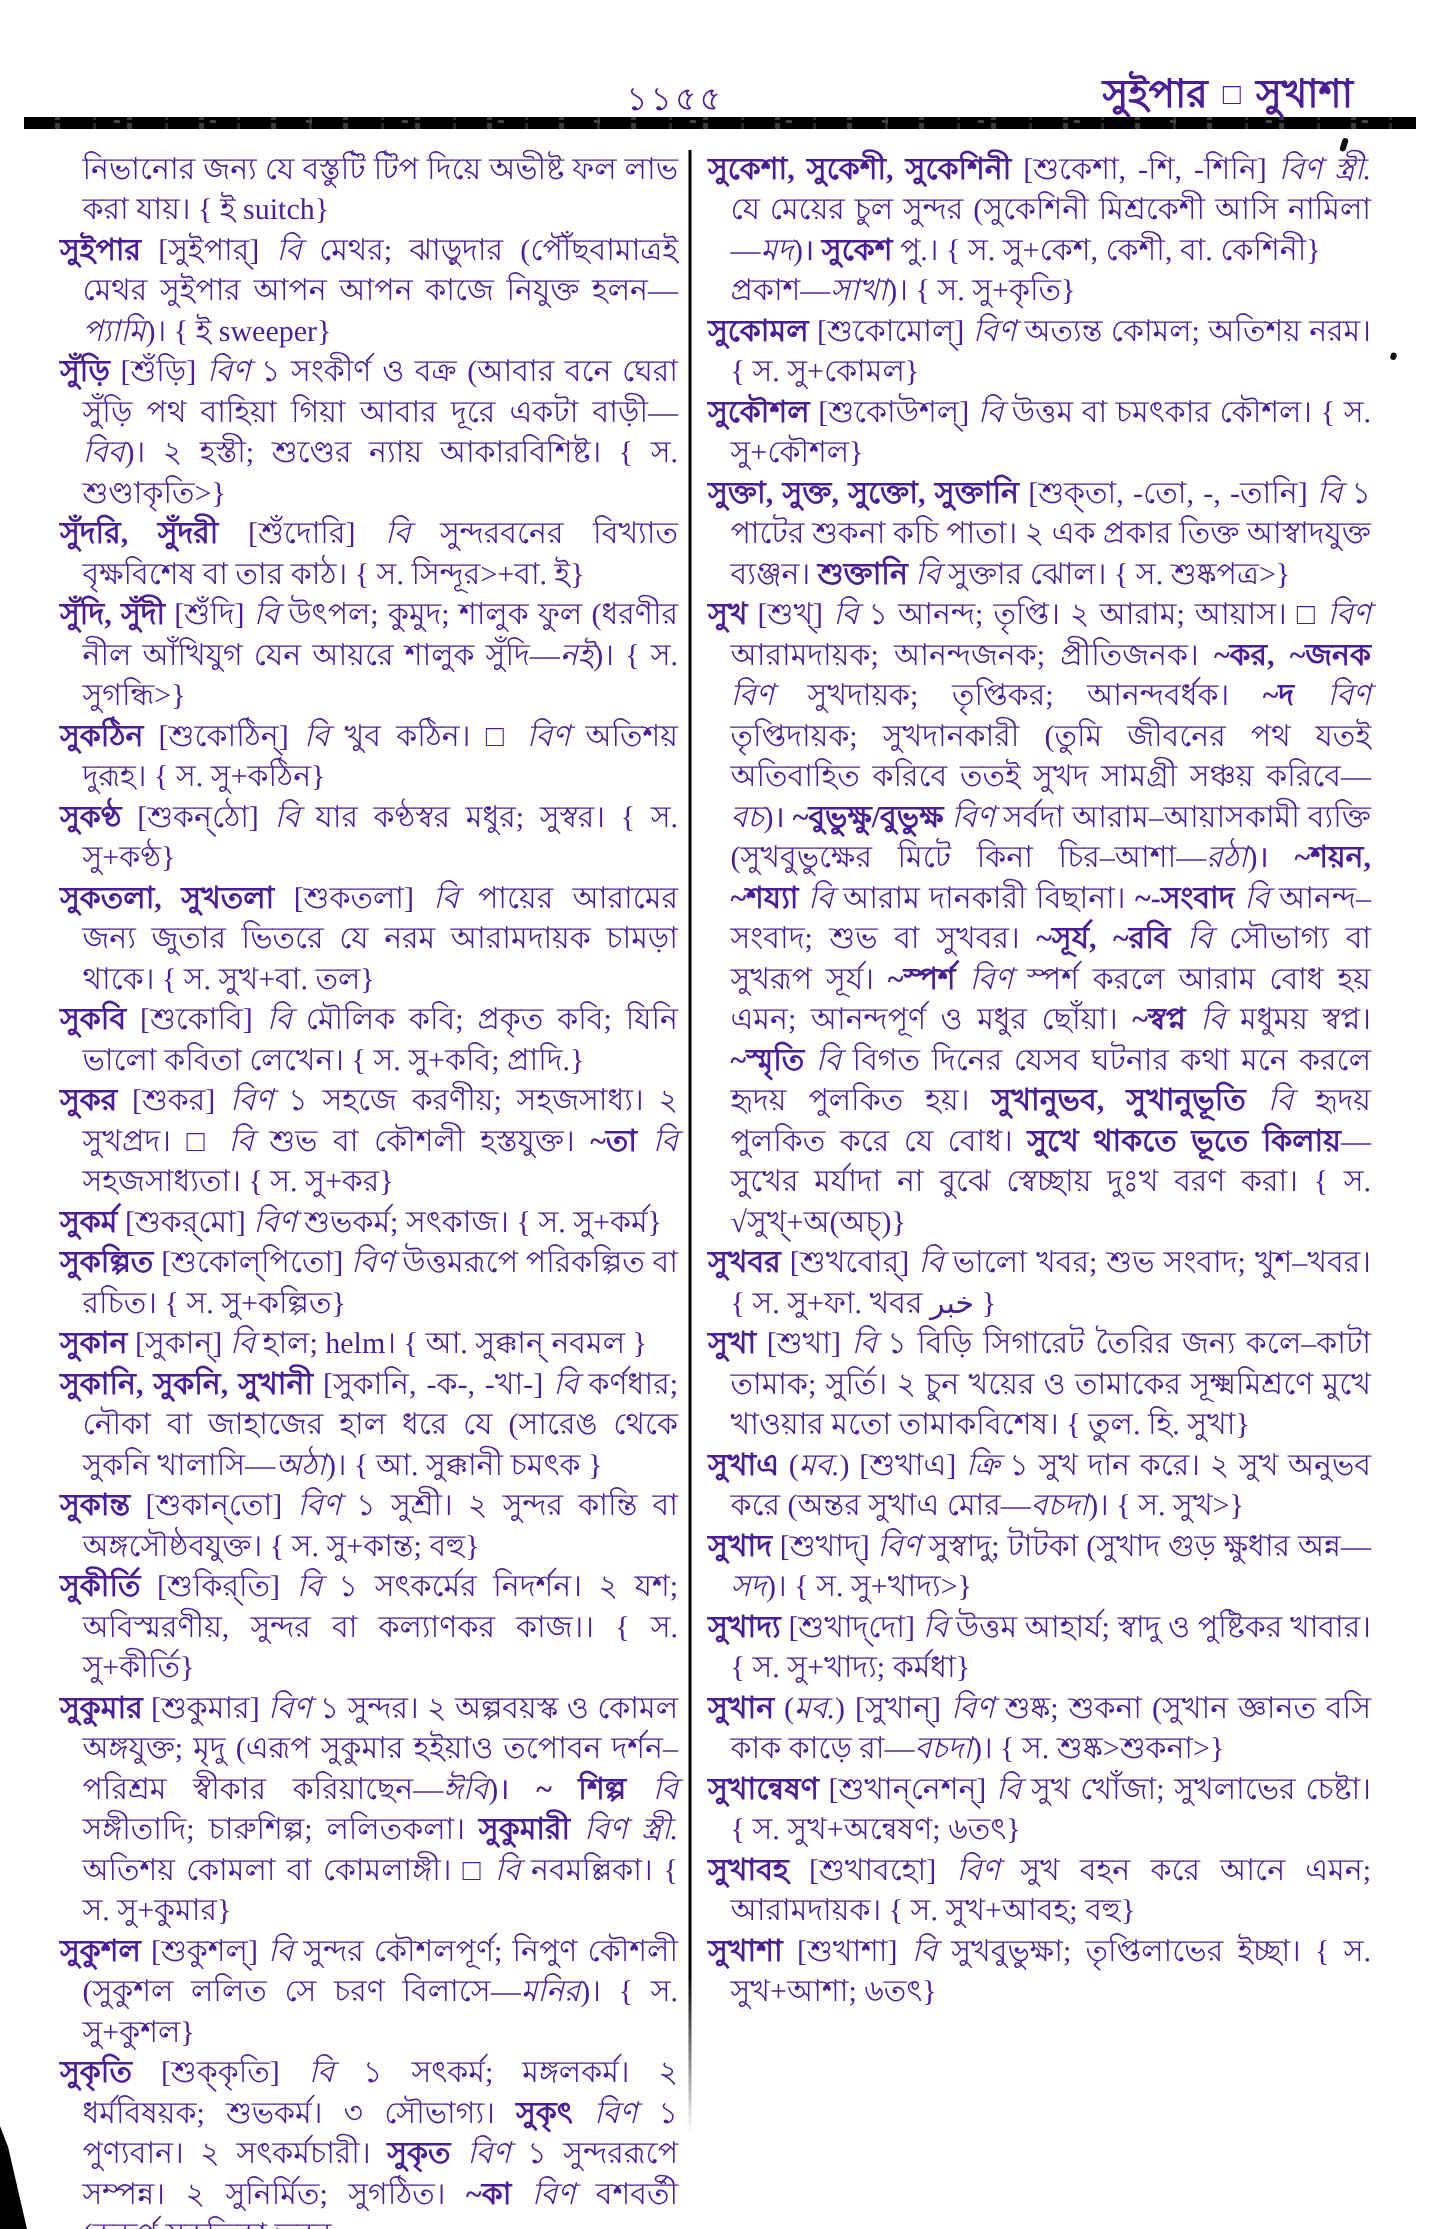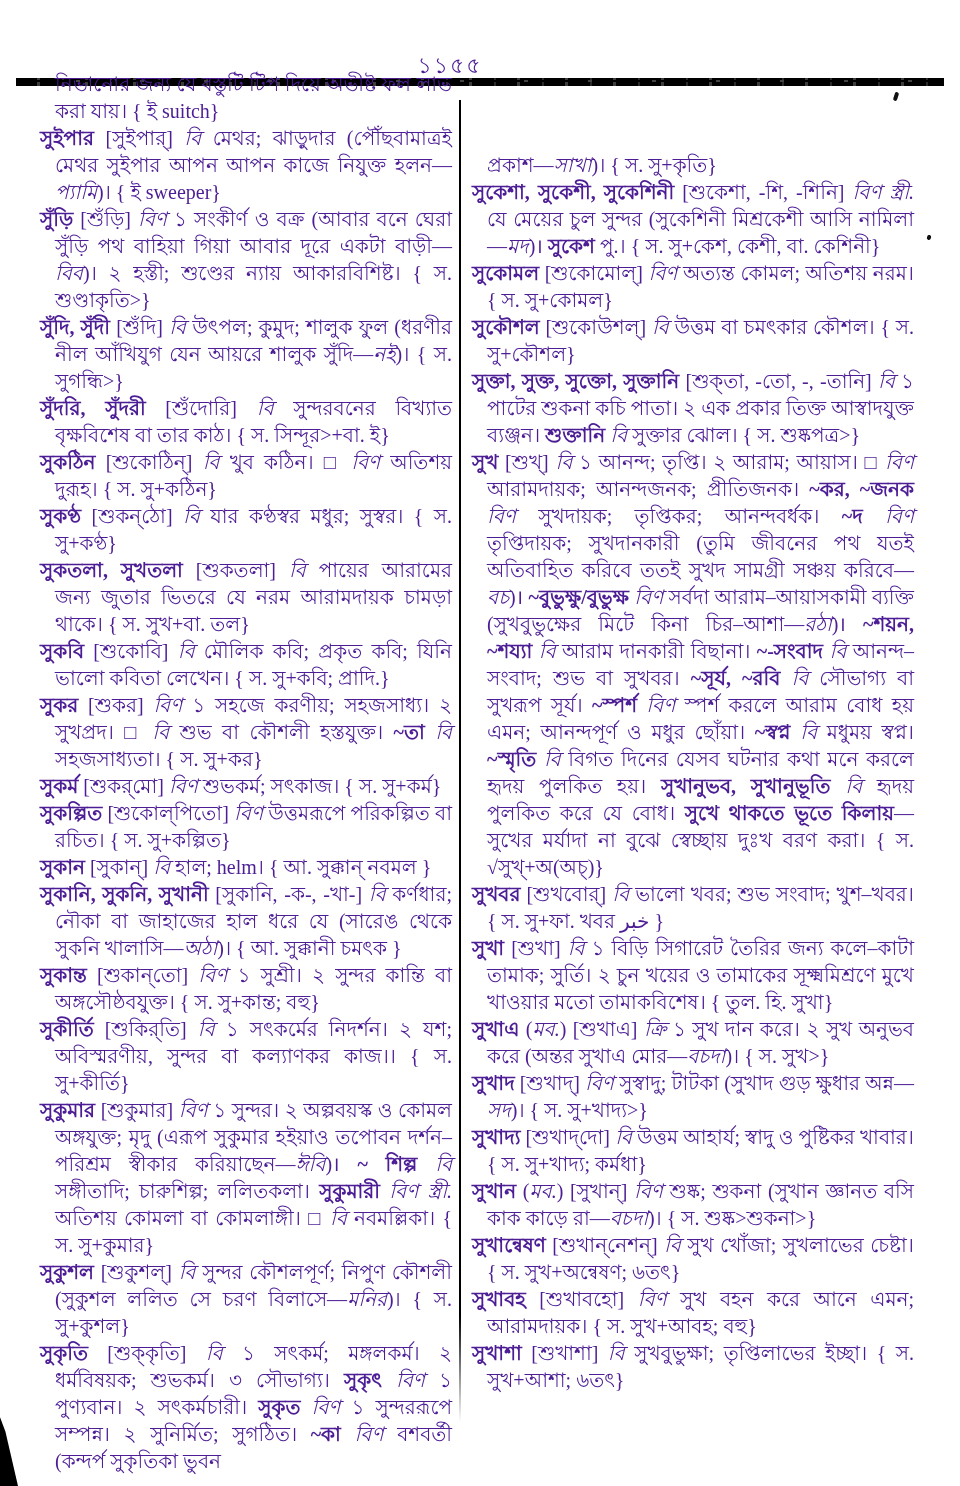--- a/index.html
+++ b/index.html
@@ -29,21 +29,21 @@
     position:absolute;top:78px;left:16px;width:928px;height:8px;
     background:repeating-linear-gradient(90deg,#000 0 21px,#3c3c3c 21px 24px,#000 24px 46px,#2a2a2a 46px 48px);
   }
   .rule::after{
     content:"";display:block;margin-top:2px;height:2px;
     background:repeating-linear-gradient(90deg,#000 0 60px,#444 60px 64px);
   }
   
   .cols{
     position:absolute;top:100px;left:40px;right:46px;bottom:40px;
-    display:flex;align-items:center;
+    display:flex;align-items:flex-start;
   }
   .col{font-size:20px;line-height:27px;text-align:justify;}
   .col.left{width:412px;padding-right:8px;}
   .col.right{flex:1;padding-left:12px;}
   .vdivider{
     position:absolute;left:419px;top:0;width:2px;height:1322px;
     background:linear-gradient(#000 0 92%,transparent);
   }
   .entry{margin:0;padding-left:15px;text-indent:-15px;}
   .entry.cont{text-indent:0;}
@@ -57,50 +57,53 @@
   }
   .speck{position:absolute;width:4px;height:9px;background:#111;border-radius:2px;transform:rotate(18deg);}
 </style>
 </head>
 <body>
 
 <div class="page">
 
   <div class="hdr">
     <span class="pageno">১১৫৫</span>
+    <span class="guides">
+      <span>সুইপার</span><span class="sq">□</span><span>সুখাশা</span>
+    </span>
   </div>
 
   <div class="rule"></div>
 
   <div class="cols">
     <div class="col left" id="col-left">
         <p class="entry cont"><span class="n">নিভানোর জন্য যে বস্তুটি টিপ দিয়ে অভীষ্ট ফল লাভ করা যায়। { ই suitch}</span></p>
         <p class="entry"><span class="b">সুইপার</span><span class="n"> [সুইপার্] </span><span class="i">বি</span><span class="n"> মেথর; ঝাড়ুদার (পৌঁছবামাত্রই মেথর সুইপার আপন আপন কাজে নিযুক্ত হলন—</span><span class="i">প্যামি</span><span class="n">)। { ই sweeper}</span></p>
         <p class="entry"><span class="b">সুঁড়ি</span><span class="n"> [শুঁড়ি] </span><span class="i">বিণ</span><span class="n"> ১ সংকীর্ণ ও বক্র (আবার বনে ঘেরা সুঁড়ি পথ বাহিয়া গিয়া আবার দূরে একটা বাড়ী—</span><span class="i">বিব</span><span class="n">)। ২ হস্তী; শুণ্ডের ন্যায় আকারবিশিষ্ট। { স. শুণ্ডাকৃতি&gt;}</span></p>
+        <p class="entry"><span class="b">সুঁদরি, সুঁদরী</span><span class="n"> [শুঁদোরি] </span><span class="i">বি</span><span class="n"> সুন্দরবনের বিখ্যাত বৃক্ষবিশেষ বা তার কাঠ। { স. সিন্দূর&gt;+বা. ই}</span></p>
         <p class="entry"><span class="b">সুঁদি, সুঁদী</span><span class="n"> [শুঁদি] </span><span class="i">বি</span><span class="n"> উৎপল; কুমুদ; শালুক ফুল (ধরণীর নীল আঁখিযুগ যেন আয়রে শালুক সুঁদি—</span><span class="i">নই</span><span class="n">)। { স. সুগন্ধি&gt;}</span></p>
-        <p class="entry"><span class="b">সুঁদরি, সুঁদরী</span><span class="n"> [শুঁদোরি] </span><span class="i">বি</span><span class="n"> সুন্দরবনের বিখ্যাত বৃক্ষবিশেষ বা তার কাঠ। { স. সিন্দূর&gt;+বা. ই}</span></p>
         <p class="entry"><span class="b">সুকঠিন</span><span class="n"> [শুকোঠিন্] </span><span class="i">বি</span><span class="n"> খুব কঠিন। □ </span><span class="i">বিণ</span><span class="n"> অতিশয় দুরূহ। { স. সু+কঠিন}</span></p>
         <p class="entry"><span class="b">সুকণ্ঠ</span><span class="n"> [শুকন্‌ঠো] </span><span class="i">বি</span><span class="n"> যার কণ্ঠস্বর মধুর; সুস্বর। { স. সু+কণ্ঠ}</span></p>
         <p class="entry"><span class="b">সুকতলা, সুখতলা</span><span class="n"> [শুকতলা] </span><span class="i">বি</span><span class="n"> পায়ের আরামের জন্য জুতার ভিতরে যে নরম আরামদায়ক চামড়া থাকে। { স. সুখ+বা. তল}</span></p>
         <p class="entry"><span class="b">সুকবি</span><span class="n"> [শুকোবি] </span><span class="i">বি</span><span class="n"> মৌলিক কবি; প্রকৃত কবি; যিনি ভালো কবিতা লেখেন। { স. সু+কবি; প্রাদি.}</span></p>
         <p class="entry"><span class="b">সুকর</span><span class="n"> [শুকর] </span><span class="i">বিণ</span><span class="n"> ১ সহজে করণীয়; সহজসাধ্য। ২ সুখপ্রদ। □ </span><span class="i">বি</span><span class="n"> শুভ বা কৌশলী হস্তযুক্ত। </span><span class="b">~তা</span><span class="n"> </span><span class="i">বি</span><span class="n"> সহজসাধ্যতা। { স. সু+কর}</span></p>
         <p class="entry"><span class="b">সুকর্ম</span><span class="n"> [শুকর্‌মো] </span><span class="i">বিণ</span><span class="n"> শুভকর্ম; সৎকাজ। { স. সু+কর্ম}</span></p>
         <p class="entry"><span class="b">সুকল্পিত</span><span class="n"> [শুকোল্‌পিতো] </span><span class="i">বিণ</span><span class="n"> উত্তমরূপে পরিকল্পিত বা রচিত। { স. সু+কল্পিত}</span></p>
         <p class="entry"><span class="b">সুকান</span><span class="n"> [সুকান্] </span><span class="i">বি</span><span class="n"> হাল; helm। { আ. সুক্কান্ নবমল }</span></p>
         <p class="entry"><span class="b">সুকানি, সুকনি, সুখানী</span><span class="n"> [সুকানি, -ক-, -খা-] </span><span class="i">বি</span><span class="n"> কর্ণধার; নৌকা বা জাহাজের হাল ধরে যে (সারেঙ থেকে সুকনি খালাসি—</span><span class="i">অঠা</span><span class="n">)। { আ. সুক্কানী চমৎক }</span></p>
         <p class="entry"><span class="b">সুকান্ত</span><span class="n"> [শুকান্‌তো] </span><span class="i">বিণ</span><span class="n"> ১ সুশ্রী। ২ সুন্দর কান্তি বা অঙ্গসৌষ্ঠবযুক্ত। { স. সু+কান্ত; বহু}</span></p>
         <p class="entry"><span class="b">সুকীর্তি</span><span class="n"> [শুকির্‌তি] </span><span class="i">বি</span><span class="n"> ১ সৎকর্মের নিদর্শন। ২ যশ; অবিস্মরণীয়, সুন্দর বা কল্যাণকর কাজ।। { স. সু+কীর্তি}</span></p>
         <p class="entry"><span class="b">সুকুমার</span><span class="n"> [শুকুমার] </span><span class="i">বিণ</span><span class="n"> ১ সুন্দর। ২ অল্পবয়স্ক ও কোমল অঙ্গযুক্ত; মৃদু (এরূপ সুকুমার হইয়াও তপোবন দর্শন–পরিশ্রম স্বীকার করিয়াছেন—</span><span class="i">ঈবি</span><span class="n">)। </span><span class="b">~ শিল্প</span><span class="n"> </span><span class="i">বি</span><span class="n"> সঙ্গীতাদি; চারুশিল্প; ললিতকলা। </span><span class="b">সুকুমারী</span><span class="n"> </span><span class="i">বিণ স্ত্রী.</span><span class="n"> অতিশয় কোমলা বা কোমলাঙ্গী। □ </span><span class="i">বি</span><span class="n"> নবমল্লিকা। { স. সু+কুমার}</span></p>
         <p class="entry"><span class="b">সুকুশল</span><span class="n"> [শুকুশল্] </span><span class="i">বি</span><span class="n"> সুন্দর কৌশলপূর্ণ; নিপুণ কৌশলী (সুকুশল ললিত সে চরণ বিলাসে—</span><span class="i">মনির</span><span class="n">)। { স. সু+কুশল}</span></p>
         <p class="entry"><span class="b">সুকৃতি</span><span class="n"> [শুক্‌কৃতি] </span><span class="i">বি</span><span class="n"> ১ সৎকর্ম; মঙ্গলকর্ম। ২ ধর্মবিষয়ক; শুভকর্ম। ৩ সৌভাগ্য। </span><span class="b">সুকৃৎ</span><span class="n"> </span><span class="i">বিণ</span><span class="n"> ১ পুণ্যবান। ২ সৎকর্মচারী। </span><span class="b">সুকৃত</span><span class="n"> </span><span class="i">বিণ</span><span class="n"> ১ সুন্দররূপে সম্পন্ন। ২ সুনির্মিত; সুগঠিত। </span><span class="b">~কা</span><span class="n"> </span><span class="i">বিণ</span><span class="n"> বশবর্তী (কন্দর্প সুকৃতিকা ভুবন</span></p>
       </div>
     <div class="vdivider"></div>
     <div class="col right" id="col-right">
+        <p class="entry"><span class="b">সুকেশা, সুকেশী, সুকেশিনী</span><span class="n"> [শুকেশা, -শি, -শিনি] </span><span class="i">বিণ স্ত্রী.</span><span class="n"> যে মেয়ের চুল সুন্দর (সুকেশিনী মিশ্রকেশী আসি নামিলা—</span><span class="i">মদ</span><span class="n">)। </span><span class="b">সুকেশ</span><span class="n"> পু.। { স. সু+কেশ, কেশী, বা. কেশিনী}</span></p>
         <p class="entry cont"><span class="n">প্রকাশ—</span><span class="i">সাখা</span><span class="n">)। { স. সু+কৃতি}</span></p>
-        <p class="entry"><span class="b">সুকেশা, সুকেশী, সুকেশিনী</span><span class="n"> [শুকেশা, -শি, -শিনি] </span><span class="i">বিণ স্ত্রী.</span><span class="n"> যে মেয়ের চুল সুন্দর (সুকেশিনী মিশ্রকেশী আসি নামিলা—</span><span class="i">মদ</span><span class="n">)। </span><span class="b">সুকেশ</span><span class="n"> পু.। { স. সু+কেশ, কেশী, বা. কেশিনী}</span></p>
         <p class="entry"><span class="b">সুকোমল</span><span class="n"> [শুকোমোল্] </span><span class="i">বিণ</span><span class="n"> অত্যন্ত কোমল; অতিশয় নরম। { স. সু+কোমল}</span></p>
         <p class="entry"><span class="b">সুকৌশল</span><span class="n"> [শুকোউশল্] </span><span class="i">বি</span><span class="n"> উত্তম বা চমৎকার কৌশল। { স. সু+কৌশল}</span></p>
         <p class="entry"><span class="b">সুক্তা, সুক্ত, সুক্তো, সুক্তানি</span><span class="n"> [শুক্‌তা, -তো, -, -তানি] </span><span class="i">বি</span><span class="n"> ১ পাটের শুকনা কচি পাতা। ২ এক প্রকার তিক্ত আস্বাদযুক্ত ব্যঞ্জন। </span><span class="b">শুক্তানি</span><span class="n"> </span><span class="i">বি</span><span class="n"> সুক্তার ঝোল। { স. শুষ্কপত্র&gt;}</span></p>
         <p class="entry"><span class="b">সুখ</span><span class="n"> [শুখ্] </span><span class="i">বি</span><span class="n"> ১ আনন্দ; তৃপ্তি। ২ আরাম; আয়াস। □ </span><span class="i">বিণ</span><span class="n"> আরামদায়ক; আনন্দজনক; প্রীতিজনক। </span><span class="b">~কর, ~জনক</span><span class="n"> </span><span class="i">বিণ</span><span class="n"> সুখদায়ক; তৃপ্তিকর; আনন্দবর্ধক। </span><span class="b">~দ</span><span class="n"> </span><span class="i">বিণ</span><span class="n"> তৃপ্তিদায়ক; সুখদানকারী (তুমি জীবনের পথ যতই অতিবাহিত করিবে ততই সুখদ সামগ্রী সঞ্চয় করিবে—</span><span class="i">বচ</span><span class="n">)। </span><span class="b">~বুভুক্ষু/বুভুক্ষ</span><span class="n"> </span><span class="i">বিণ</span><span class="n"> সর্বদা আরাম–আয়াসকামী ব্যক্তি (সুখবুভুক্ষের মিটে কিনা চির–আশা—</span><span class="i">রঠা</span><span class="n">)। </span><span class="b">~শয়ন, ~শয্যা</span><span class="n"> </span><span class="i">বি</span><span class="n"> আরাম দানকারী বিছানা। </span><span class="b">~-সংবাদ</span><span class="n"> </span><span class="i">বি</span><span class="n"> আনন্দ–সংবাদ; শুভ বা সুখবর। </span><span class="b">~সূর্য, ~রবি</span><span class="n"> </span><span class="i">বি</span><span class="n"> সৌভাগ্য বা সুখরূপ সূর্য। </span><span class="b">~স্পর্শ</span><span class="n"> </span><span class="i">বিণ</span><span class="n"> স্পর্শ করলে আরাম বোধ হয় এমন; আনন্দপূর্ণ ও মধুর ছোঁয়া। </span><span class="b">~স্বপ্ন</span><span class="n"> </span><span class="i">বি</span><span class="n"> মধুময় স্বপ্ন। </span><span class="b">~স্মৃতি</span><span class="n"> </span><span class="i">বি</span><span class="n"> বিগত দিনের যেসব ঘটনার কথা মনে করলে হৃদয় পুলকিত হয়। </span><span class="b">সুখানুভব, সুখানুভূতি</span><span class="n"> </span><span class="i">বি</span><span class="n"> হৃদয় পুলকিত করে যে বোধ। </span><span class="b">সুখে থাকতে ভূতে কিলায়</span><span class="n">—সুখের মর্যাদা না বুঝে স্বেচ্ছায় দুঃখ বরণ করা। { স. √সুখ্+অ(অচ্)}</span></p>
         <p class="entry"><span class="b">সুখবর</span><span class="n"> [শুখবোর্] </span><span class="i">বি</span><span class="n"> ভালো খবর; শুভ সংবাদ; খুশ–খবর। { স. সু+ফা. খবর خبر }</span></p>
         <p class="entry"><span class="b">সুখা</span><span class="n"> [শুখা] </span><span class="i">বি</span><span class="n"> ১ বিড়ি সিগারেট তৈরির জন্য কলে–কাটা তামাক; সুর্তি। ২ চুন খয়ের ও তামাকের সূক্ষ্মমিশ্রণে মুখে খাওয়ার মতো তামাকবিশেষ। { তুল. হি. সুখা}</span></p>
         <p class="entry"><span class="b">সুখাএ</span><span class="n"> (</span><span class="i">মব.</span><span class="n">) [শুখাএ] </span><span class="i">ক্রি</span><span class="n"> ১ সুখ দান করে। ২ সুখ অনুভব করে (অন্তর সুখাএ মোর—</span><span class="i">বচদা</span><span class="n">)। { স. সুখ&gt;}</span></p>
         <p class="entry"><span class="b">সুখাদ</span><span class="n"> [শুখাদ্] </span><span class="i">বিণ</span><span class="n"> সুস্বাদু; টাটকা (সুখাদ গুড় ক্ষুধার অন্ন—</span><span class="i">সদ</span><span class="n">)। { স. সু+খাদ্য&gt;}</span></p>
         <p class="entry"><span class="b">সুখাদ্য</span><span class="n"> [শুখাদ্‌দো] </span><span class="i">বি</span><span class="n"> উত্তম আহার্য; স্বাদু ও পুষ্টিকর খাবার। { স. সু+খাদ্য; কর্মধা}</span></p>
         <p class="entry"><span class="b">সুখান</span><span class="n"> (</span><span class="i">মব.</span><span class="n">) [সুখান্] </span><span class="i">বিণ</span><span class="n"> শুষ্ক; শুকনা (সুখান জ্ঞানত বসি কাক কাড়ে রা—</span><span class="i">বচদা</span><span class="n">)। { স. শুষ্ক&gt;শুকনা&gt;}</span></p>

